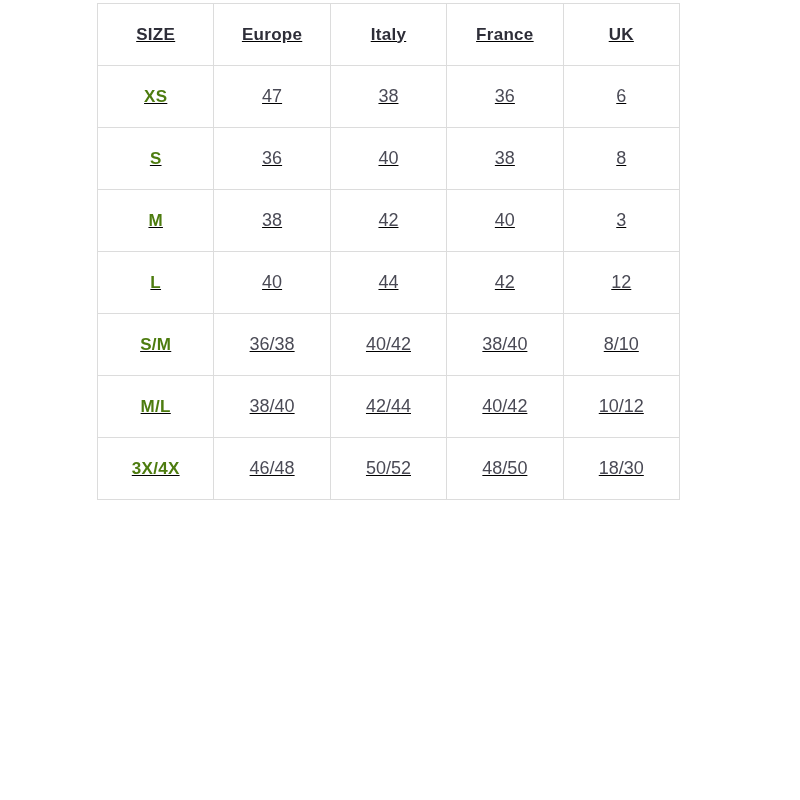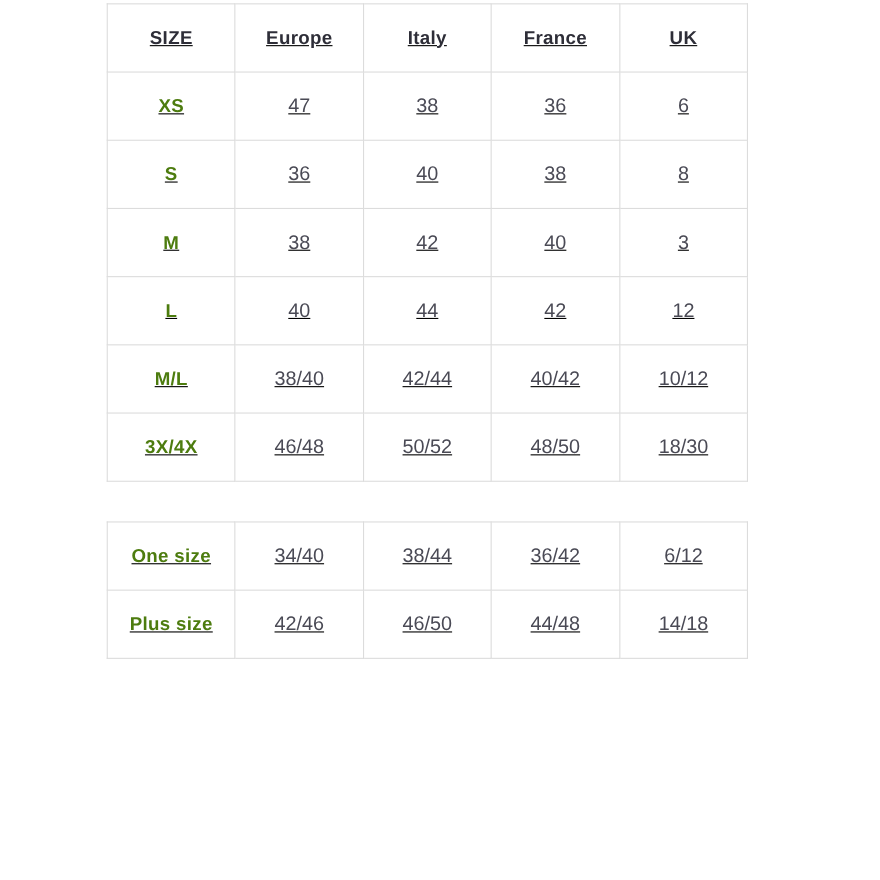--- a/index.html
+++ b/index.html
@@ -93,50 +93,39 @@
         <td>3</td>
       </tr>
       <tr>
         <td class="size-label">L</td>
         <td>40</td>
         <td>44</td>
         <td>42</td>
         <td>12</td>
       </tr>
       <tr>
+        <td class="size-label">S/M</td>
+        <td>36/38</td>
+        <td>40/42</td>
+        <td>38/40</td>
+        <td>8/10</td>
+      </tr>
+      <tr>
         <td class="size-label">M/L</td>
         <td>38/40</td>
         <td>42/44</td>
         <td>40/42</td>
         <td>10/12</td>
       </tr>
       <tr>
         <td class="size-label">3X/4X</td>
         <td>46/48</td>
         <td>50/52</td>
         <td>48/50</td>
         <td>18/30</td>
       </tr>
     </tbody>
   </table>
 
   <div class="table-gap"></div>
 
-  <table class="size-table">
-    <tbody>
-      <tr>
-        <td class="size-label">One size</td>
-        <td>34/40</td>
-        <td>38/44</td>
-        <td>36/42</td>
-        <td>6/12</td>
-      </tr>
-      <tr>
-        <td class="size-label">Plus size</td>
-        <td>42/46</td>
-        <td>46/50</td>
-        <td>44/48</td>
-        <td>14/18</td>
-      </tr>
-    </tbody>
-  </table>
 
 </div>
 
 </body></html>

